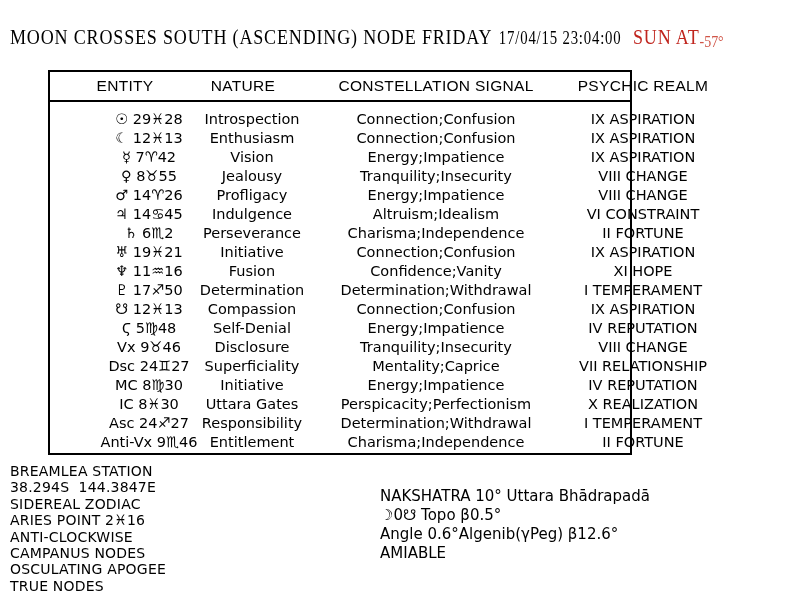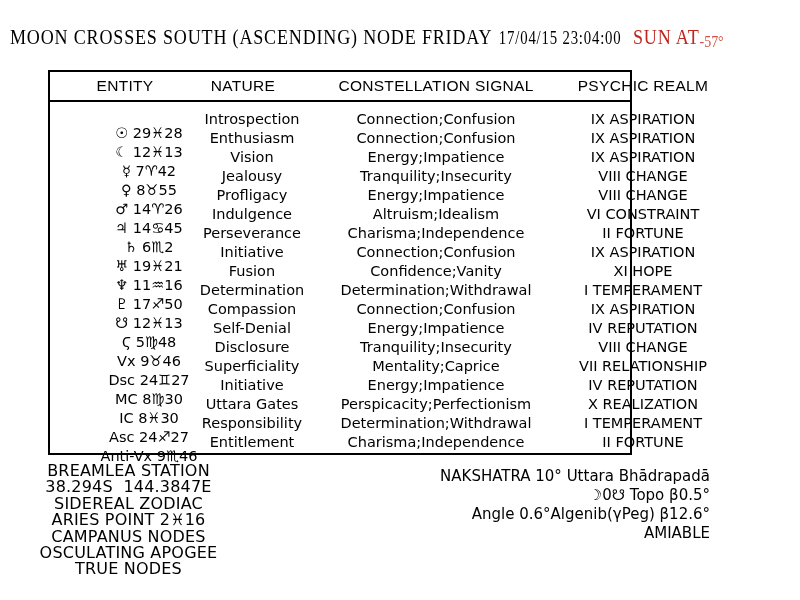--- a/index.html
+++ b/index.html
@@ -31,30 +31,30 @@
   .th{text-align:center;white-space:nowrap;}
   .th.c-nature{transform:translateX(-29px);}
   .th.c-signal{transform:translateX(-6px);}
   .tbody{
     display:grid;grid-template-columns:150px 144px 196px 206px;
     grid-auto-rows:19px;padding-top:8px;
     font-size:14.5px;line-height:19px;
   }
   .trow{display:contents;}
   .cell{text-align:center;white-space:nowrap;overflow:visible;}
-  .cell.c-entity{transform:translateX(24px);margin-top:14px;}
+  .cell.c-entity{transform:translateX(24px);}
   .cell.c-nature{transform:translateX(-20px);}
   .cell.c-signal{transform:translateX(-6px);}
   
   .footer-left{
-    position:absolute;left:31px;top:463px;width:195px;text-align:center;
-    font-size:16px;line-height:16.4px;letter-spacing:0.2px;
+    position:absolute;left:10px;top:463px;width:195px;
+    font-size:14px;line-height:16.4px;letter-spacing:0.2px;
   }
   .footer-right{
-    position:absolute;left:380px;top:467px;width:330px;text-align:right;
+    position:absolute;left:380px;top:487px;width:330px;text-align:left;
     font-size:15px;line-height:19px;
   }
   .footer-left div,.footer-right div{white-space:pre;}
 </style>
 </head>
 <body>
 
 <div>
 
   <div class="title">
@@ -88,20 +88,21 @@
         <div class="trow"><div class="cell c-entity">Asc 24♐27</div><div class="cell c-nature">Responsibility</div><div class="cell c-signal">Determination;Withdrawal</div><div class="cell c-realm">I TEMPERAMENT</div></div>
         <div class="trow"><div class="cell c-entity">Anti-Vx 9♏46</div><div class="cell c-nature">Entitlement</div><div class="cell c-signal">Charisma;Independence</div><div class="cell c-realm">II FORTUNE</div></div>
       </div>
   </div>
 
   <div class="footer-left" id="footer-left">
       <div>BREAMLEA STATION</div>
       <div>38.294S  144.3847E</div>
       <div>SIDEREAL ZODIAC</div>
       <div>ARIES POINT 2♓16</div>
+      <div>ANTI-CLOCKWISE</div>
       <div>CAMPANUS NODES</div>
       <div>OSCULATING APOGEE</div>
       <div>TRUE NODES</div>
     </div>
 
   <div class="footer-right" id="footer-right">
       <div>NAKSHATRA 10° Uttara Bhādrapadā</div>
       <div>☽0☋ Topo β0.5°</div>
       <div>Angle 0.6°Algenib(γPeg) β12.6°</div>
       <div>AMIABLE</div>

